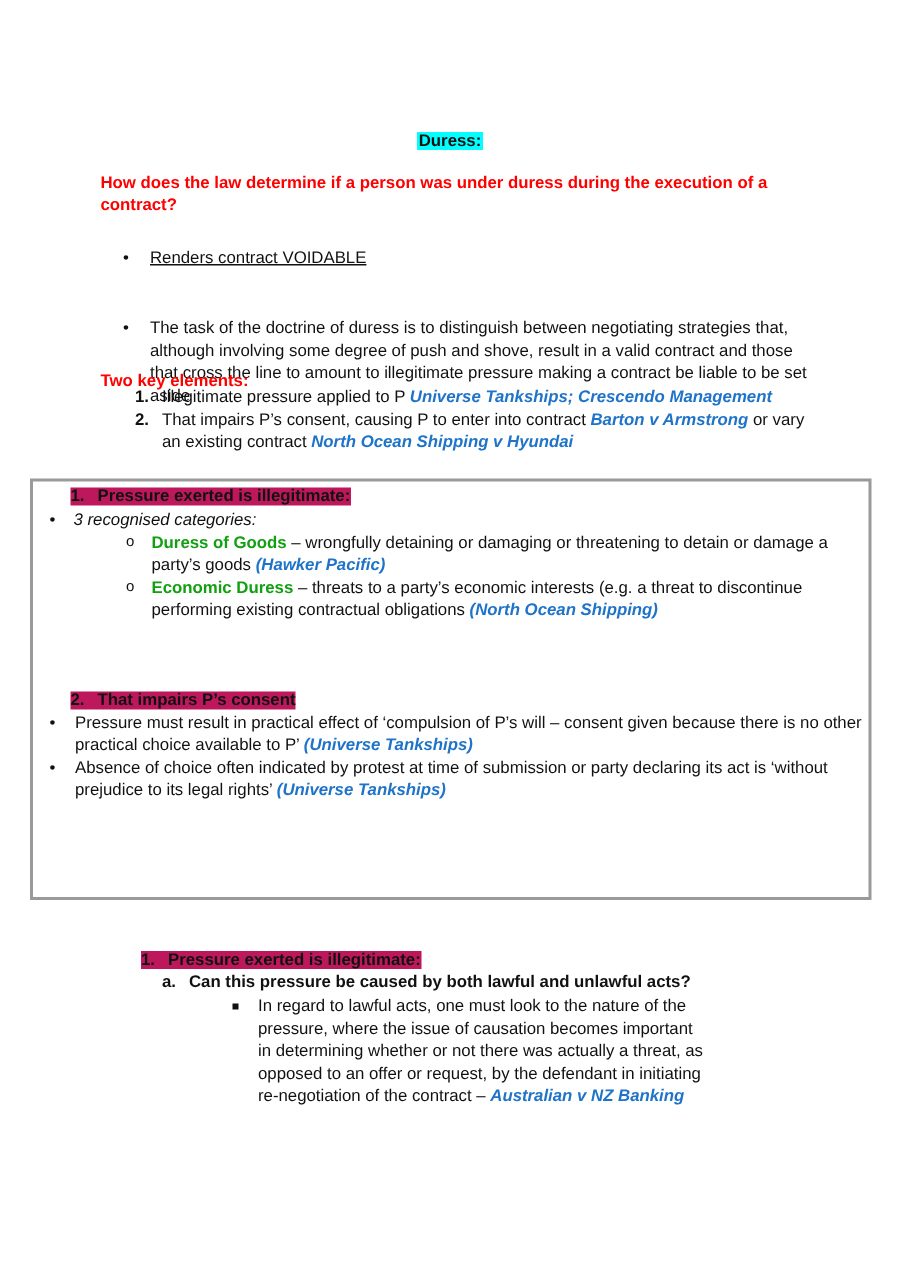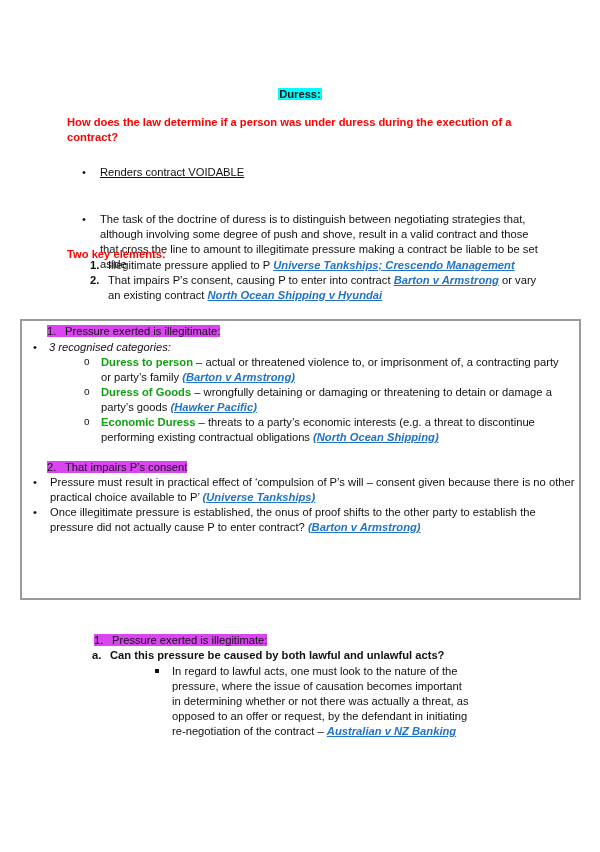--- a/index.html
+++ b/index.html
@@ -19,43 +19,43 @@
     .bullets { left: 100px; top: 133px; width: 440px; }
     .bullets .item { position: relative; margin-bottom: 0; margin-top: 32px; }
     .bullets .item::before {
       content: "\2022"; position: absolute; left: -18px; top: 0;
     }
     .u { text-decoration: underline; }
     .key-head { left: 67px; top: 247px; color: #ff0000; font-weight: bold; }
     .numlist { left: 108px; top: 258px; width: 430px; }
     .numlist .item { position: relative; }
     .numlist .num { position: absolute; left: -18px; font-weight: bold; }
-    .case { color: #1f73c8; font-style: italic; font-weight: bold; text-decoration: underline; }
+    .case { color: #1f73c8; font-style: italic; font-weight: bold; }
     .green { color: #12a012; font-weight: bold; }
-    .hl { background: #d946ef; font-weight: normal; }
+    .hl { background: #be185d; font-weight: bold; }
     .box {
       left: 20px; top: 319px; width: 561px; height: 281px;
       border: 2px solid #9a9a9a; box-sizing: border-box;
     }
     .box-h1 { left: 47px; top: 324px; }
     .box-h1 .n { display:inline-block; width: 18px; }
     .cat-line { left: 33px; top: 340px; }
     .cat-line .b { position: absolute; left: 0; }
     .cat-line .t { position: absolute; left: 16px; font-style: italic; font-weight: normal; white-space: nowrap; }
     .circlist { left: 101px; top: 355px; width: 470px; }
     .circlist .item { position: relative; }
     .circlist .item::before { content: "o"; position: absolute; left: -17px; top: -1px; font-size: 10px; }
     .box-h2 { left: 47px; top: 460px; }
     .box-h2 .n { display:inline-block; width: 18px; }
     .boxbul { left: 50px; top: 475px; width: 525px; }
     .boxbul .item { position: relative; }
     .boxbul .item::before { content: "\2022"; position: absolute; left: -17px; }
     .sec3-h { left: 94px; top: 633px; }
     .sec3-h .n { display:inline-block; width: 18px; }
-    .sec3-a { left: 92px; top: 648px; font-weight: bold; }
+    .sec3-a { left: 108px; top: 648px; font-weight: bold; }
     .sec3-a .n { display:inline-block; width: 18px; }
     .sq { left: 172px; top: 664px; width: 298px; }
     .sq .item { position: relative; }
     .sq .item::before { content: ""; position: absolute; left: -17px; top: 5px; width: 4px; height: 4px; background: #111; }
   </style>
 </head>
 <body>
 
 <div class="abs title"><span>Duress:</span></div>
 
@@ -82,32 +82,31 @@
 <div class="abs box-h1">
   <span class="hl"><span class="n">1.</span><span>Pressure exerted is illegitimate:</span></span>
 </div>
 
 <div class="abs cat-line">
   <span class="b">•</span>
   <span class="t">3 recognised categories:</span>
 </div>
 
 <div class="abs circlist">
-  <div class="item"><span class="green">Duress to person</span><span> – actual or threatened violence to, or imprisonment of, a contracting party or party’s family </span><span class="case">(Barton v Armstrong)</span></div>
   <div class="item"><span class="green">Duress of Goods</span><span> – wrongfully detaining or damaging or threatening to detain or damage a party’s goods </span><span class="case">(Hawker Pacific)</span></div>
   <div class="item"><span class="green">Economic Duress</span><span> – threats to a party’s economic interests (e.g. a threat to discontinue performing existing contractual obligations </span><span class="case">(North Ocean Shipping)</span></div>
 </div>
 
 <div class="abs box-h2">
   <span class="hl"><span class="n">2.</span><span>That impairs P’s consent</span></span>
 </div>
 
 <div class="abs boxbul">
   <div class="item"><span>Pressure must result in practical effect of ‘compulsion of P’s will – consent given because there is no other practical choice available to P’ </span><span class="case">(Universe Tankships)</span></div>
-  <div class="item"><span>Once illegitimate pressure is established, the onus of proof shifts to the other party to establish the pressure did not actually cause P to enter contract? </span><span class="case">(Barton v Armstrong)</span></div>
+  <div class="item"><span>Absence of choice often indicated by protest at time of submission or party declaring its act is ‘without prejudice to its legal rights’ </span><span class="case">(Universe Tankships)</span></div>
 </div>
 
 <div class="abs sec3-h">
   <span class="hl"><span class="n">1.</span><span>Pressure exerted is illegitimate:</span></span>
 </div>
 
 <div class="abs sec3-a">
   <span class="n">a.</span><span>Can this pressure be caused by both lawful and unlawful acts?</span>
 </div>
 

